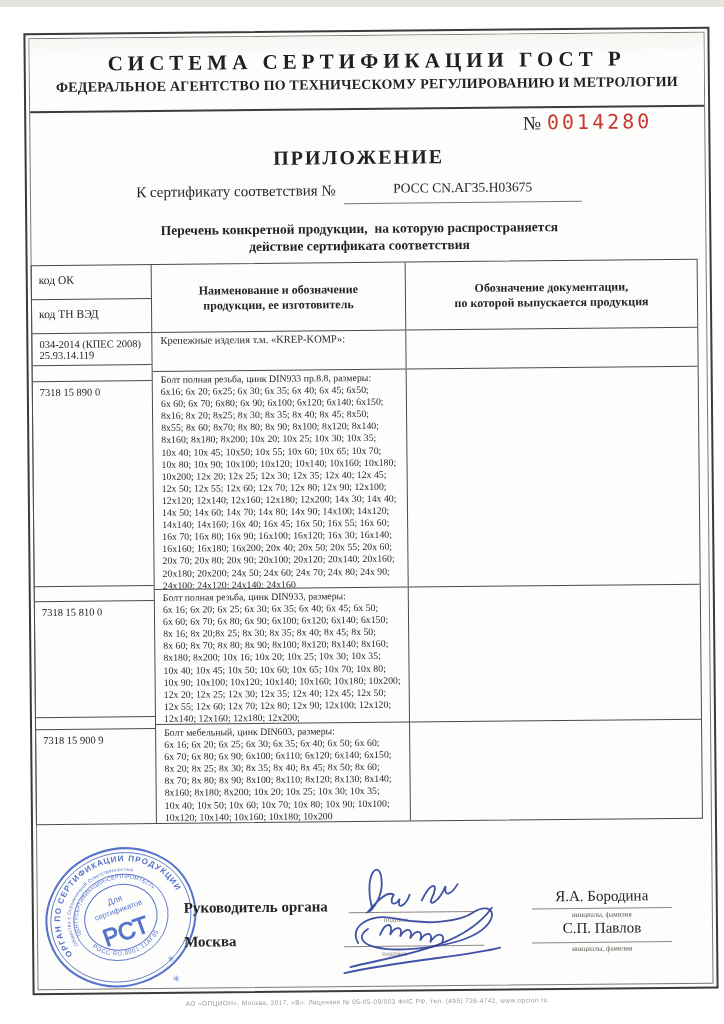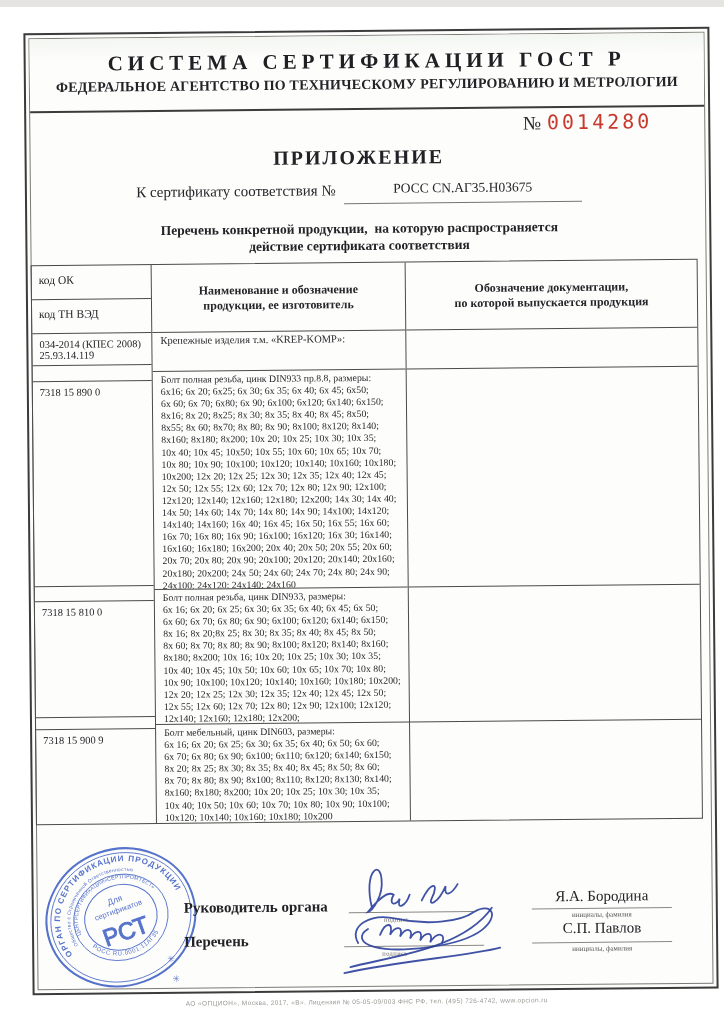--- a/index.html
+++ b/index.html
@@ -213,21 +213,21 @@
       <textPath href="#arc-bottom">РОСС RU.0001.11АГ35</textPath>
     </text>
     <text x="95" y="77" font-size="10" text-anchor="middle">Для</text>
     <text x="95" y="89" font-size="9" text-anchor="middle">сертификатов</text>
     <text x="95" y="122" font-size="28" text-anchor="middle" fill="none" stroke="#4060c5" stroke-width="1.1" font-family="Liberation Serif, serif">РСТ</text>
   </svg>
   <div id="ast1" class="stamp-asterisk">✳</div>
   <div id="ast2" class="stamp-asterisk">✳</div>
 
   <div id="role1" class="role">Руководитель органа</div>
-  <div id="role2" class="role">Перечень</div>
+  <div id="role2" class="role">Москва</div>
 
   <div id="sigline1" class="sigline"></div>
   <div id="sigline2" class="sigline"></div>
   <div id="sigcap1" class="sig-caption">подпись</div>
   <div id="sigcap2" class="sig-caption">подпись</div>
 
   <svg id="sig-ink" viewBox="0 0 180 125">
     <path d="M38,52 C30,18 46,4 48,24 C50,42 38,56 34,57 C45,44 54,36 60,40 C54,50 62,52 66,44 C62,56 72,52 76,40 M88,46 C98,26 106,28 98,44 C94,52 104,50 112,32 C110,44 118,40 124,30"></path>
     <path d="M24,88 C14,70 38,58 62,64 C92,71 126,68 140,58 C158,48 166,62 148,76 C124,94 62,98 40,92 C26,88 24,80 34,74"></path>
     <path d="M46,80 C52,66 60,68 56,80 C62,70 70,72 66,82 C72,72 80,74 76,84 C82,74 90,76 86,86 C92,76 100,78 96,88 C104,76 112,80 108,88"></path>

